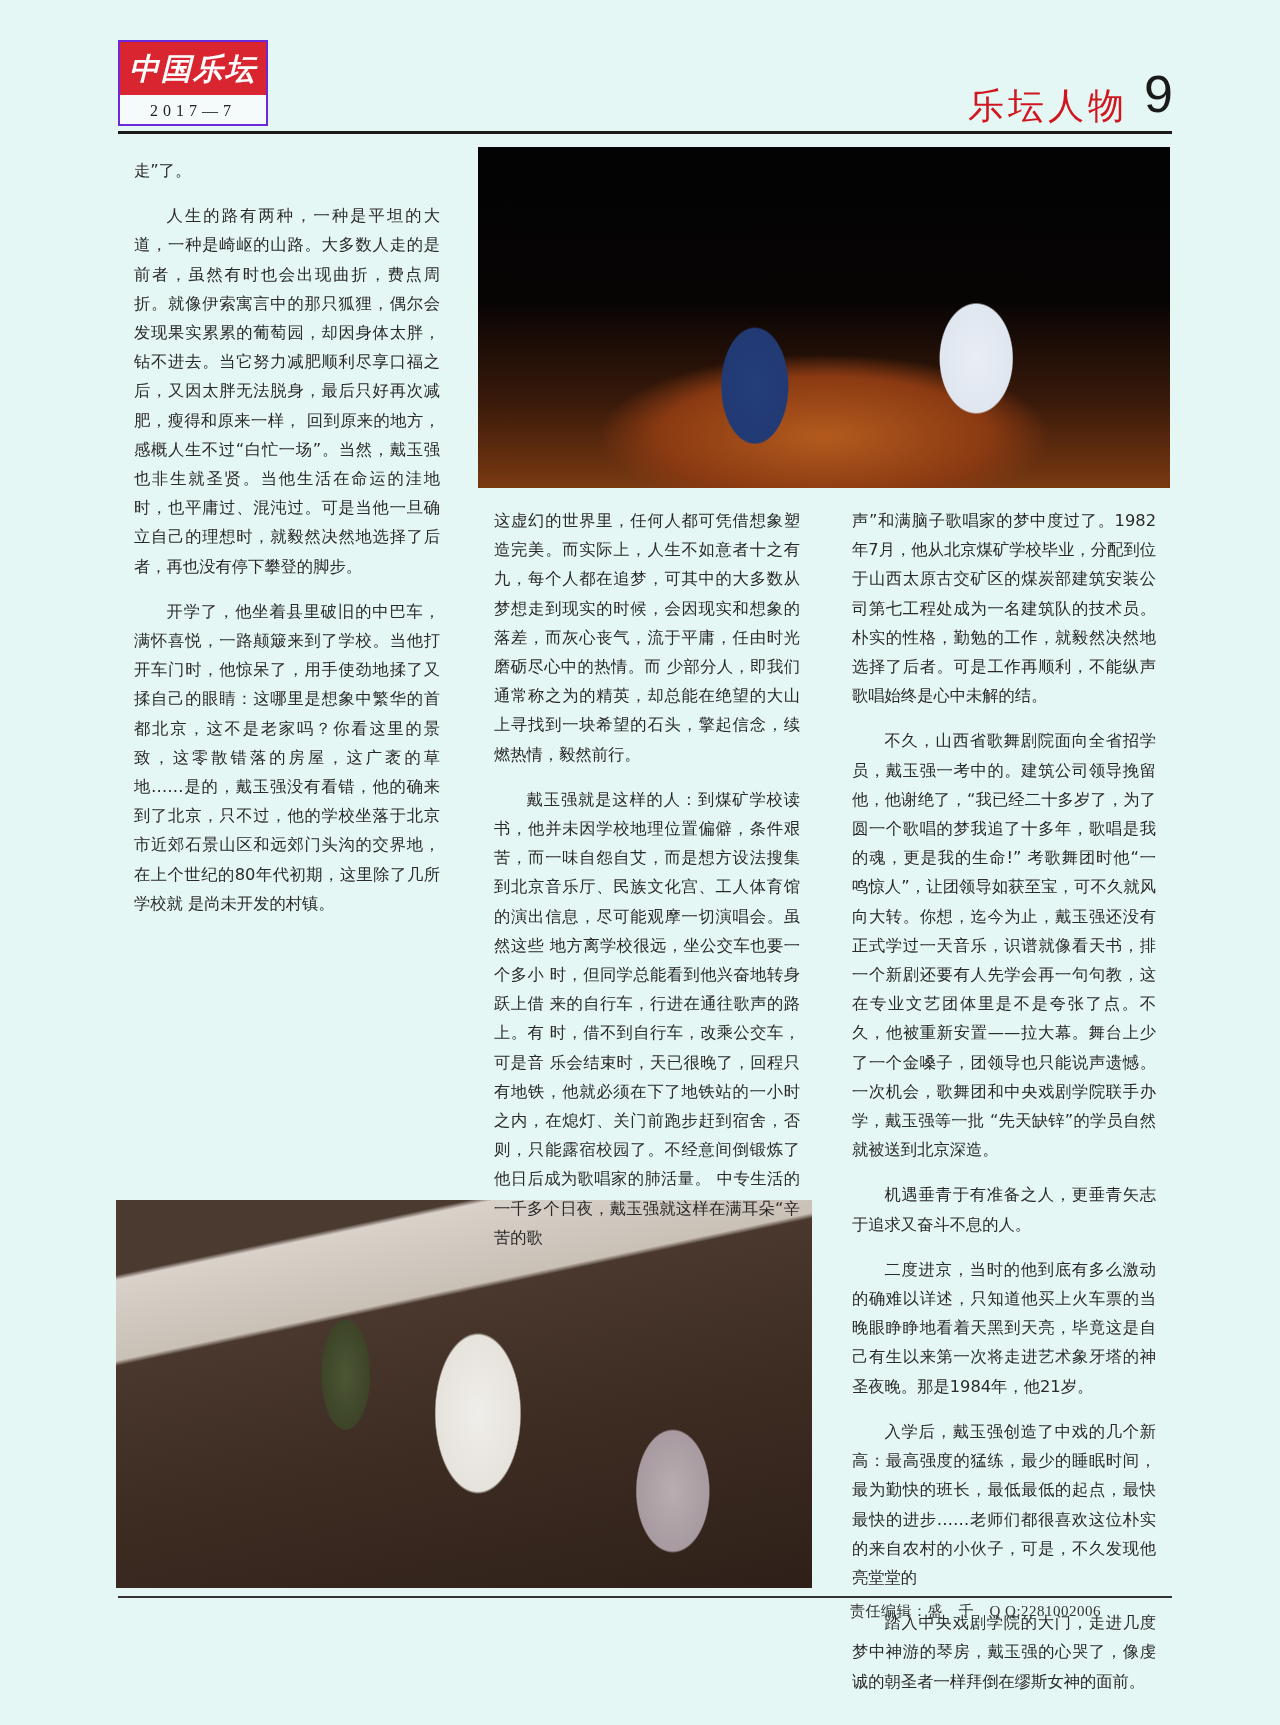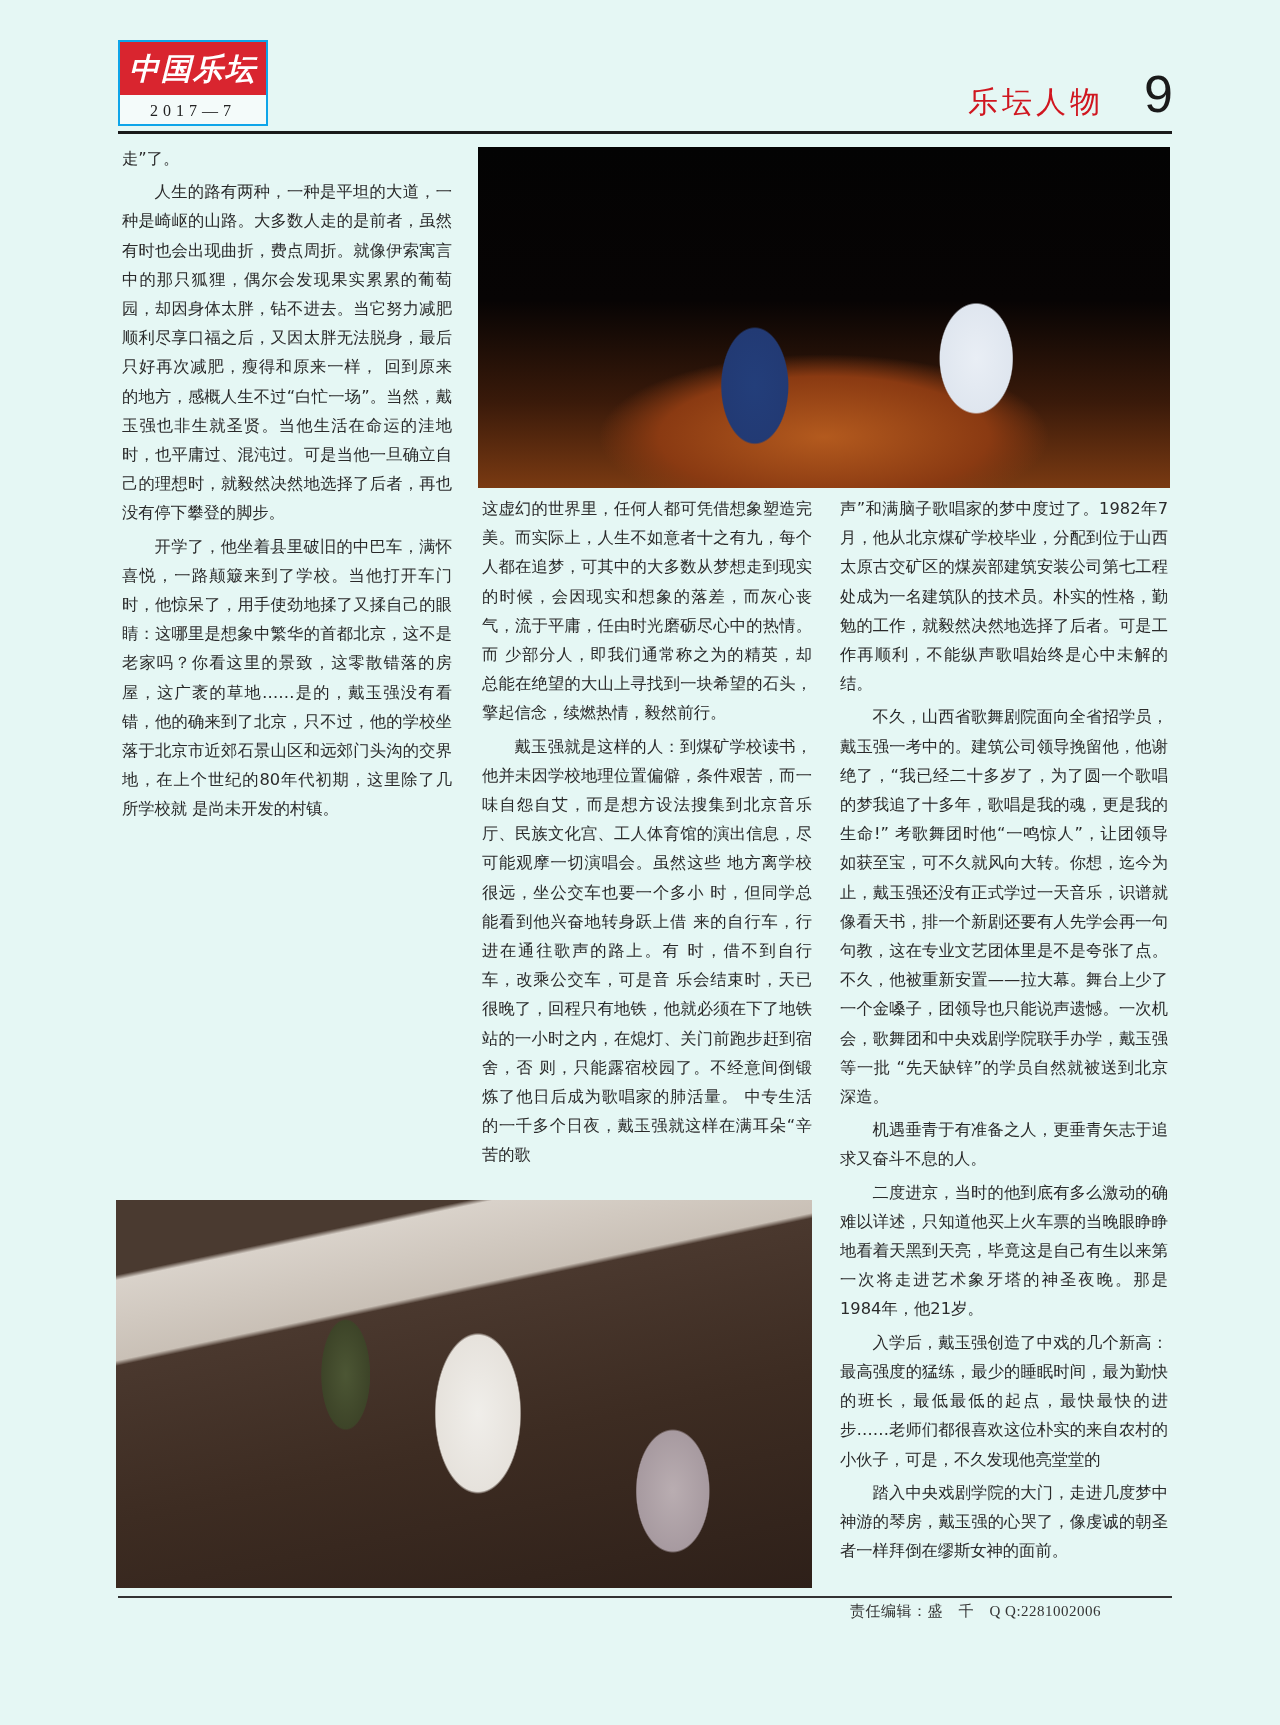--- a/index.html
+++ b/index.html
@@ -4,34 +4,34 @@
 <style>
   html, body { margin:0; padding:0; }
   body {
     width:1280px; height:1725px; position:relative; overflow:hidden;
     background:#e5f7f4;
     font-family:"DejaVu Sans", "Liberation Sans", sans-serif;
     color:#2a2a2a;
   }
   .logo-box {
     position:absolute; left:118px; top:40px; width:150px; height:86px;
-    border:2px solid #0ea5e9; box-sizing:border-box; background:#f4fbfa;
+    border:2px solid #6d28d9; box-sizing:border-box; background:#f4fbfa;
   }
   .logo-top {
     height:53px; background:#d9252f; color:#fff;
     font-family:"DejaVu Serif", serif; font-style:italic; font-weight:bold;
     font-size:30px; letter-spacing:2px; line-height:53px; text-align:center;
   }
   .logo-date {
     height:31px; line-height:31px; text-align:center;
     font-family:"Liberation Serif", serif; font-size:16px; letter-spacing:5px; color:#222;
   }
   .section-title {
     position:absolute; left:968px; top:82px;
-    font-family:"DejaVu Serif", serif; font-size:30px; color:#d0161f; letter-spacing:4px;
+    font-family:"DejaVu Serif", serif; font-size:36px; color:#d0161f; letter-spacing:4px;
   }
   .page-num {
     position:absolute; left:1144px; top:68px;
     font-family:"Liberation Sans", sans-serif; font-size:52px; color:#1a1a1a; line-height:1;
   }
   .rule-top { position:absolute; left:118px; top:131px; width:1054px; height:3px; background:#1a1a1a; }
   .rule-bottom { position:absolute; left:118px; top:1596px; width:1054px; height:2px; background:#333; }
   .photo {
     position:absolute; overflow:hidden;
   }
@@ -47,21 +47,21 @@
     left:116px; top:1200px; width:696px; height:388px;
     background:
       radial-gradient(ellipse 70px 130px at 52% 55%, #f0eeea 0%, #e6e2dc 60%, transparent 62%),
       radial-gradient(ellipse 60px 100px at 80% 75%, #b9adb1 0%, #a79aa0 60%, transparent 62%),
       radial-gradient(ellipse 40px 90px at 33% 45%, #4c5634 0%, #3d4428 60%, transparent 62%),
       linear-gradient(168deg, #4a3a30 0%, #4a3a30 14%, #d9d2ca 15%, #c9c0b6 30%, #4a382e 31%, #3d2c22 60%, #2e2019 100%);
   }
   .col {
     position:absolute; font-size:16.3px; line-height:29.2px; text-align:justify;
   }
-  .col p { margin:4px; text-indent:2em; }
+  .col p { margin:16px; text-indent:2em; }
   .col p.noindent { text-indent:0; }
   .col1 { left:118px; top:140px; width:338px; }
   .col2 { left:478px; top:490px; width:338px; }
   .col3 { left:836px; top:490px; width:336px; }
   .footer-editor {
     position:absolute; left:850px; top:1602px;
     font-family:"Liberation Serif", serif; font-size:15px; color:#333; letter-spacing:0.5px;
   }
 </style>
 </head>

